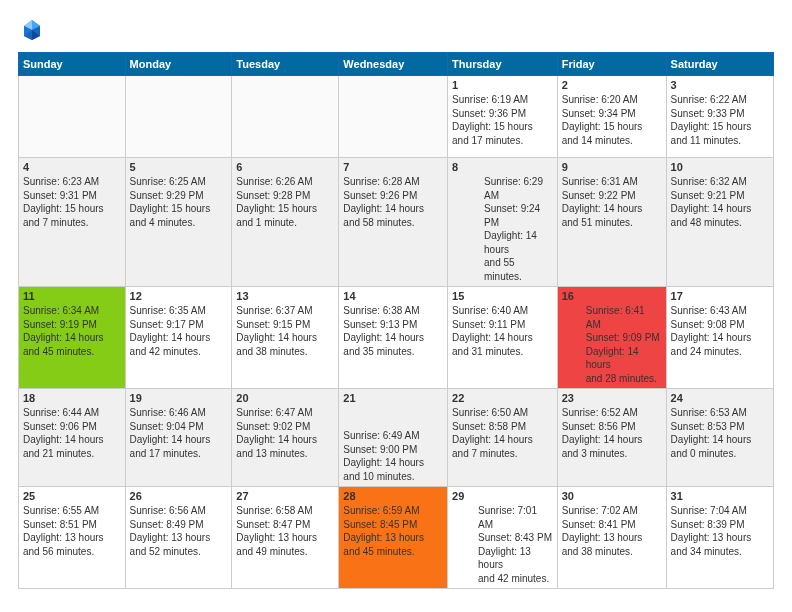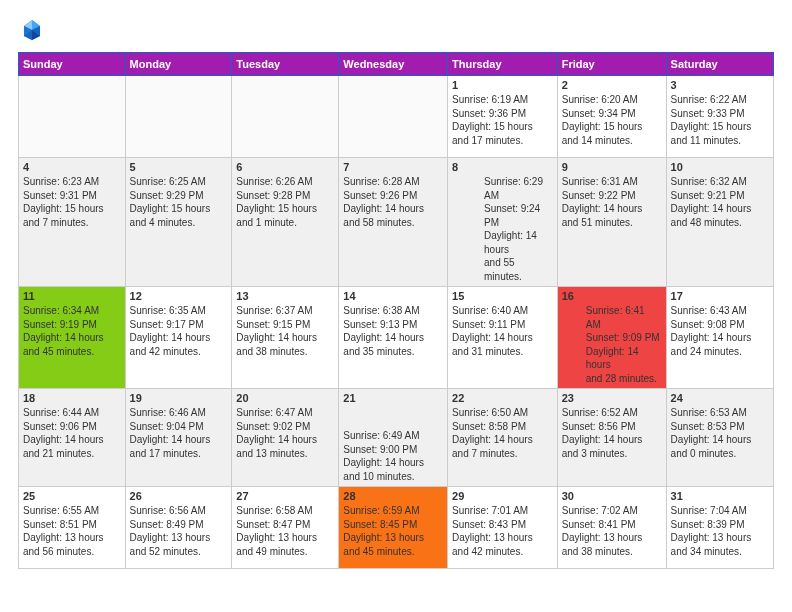--- a/index.html
+++ b/index.html
@@ -94,21 +94,21 @@
       color: #333;
       line-height: 1.35;
     }
     tr:nth-child(odd) td {
       background: #fff;
     }
     tr:nth-child(even) td {
       background: #f2f2f2;
     }
     .calendar thead tr th {
-      background: #a21caf;
+      background: #0369a1;
     }
   </style>
 </head>
 <body>
 
 <div class="page">
   <div class="header">
     <div class="logo">
       <svg class="logo-icon" viewBox="0 0 28 28">
         <path d="M14 4 L22 10 L22 20 L14 24 L6 20 L6 10 Z" fill="#1565c0" opacity="0.85"></path>
@@ -347,21 +347,21 @@
           </td>
           <td style="background: #f97316;">
             <div class="day-num">28</div>
             <div class="day-info" style="white-space: pre-line;">Sunrise: 6:59 AM
 Sunset: 8:45 PM
 Daylight: 13 hours
 and 45 minutes.</div>
           </td>
           <td style="background: rgb(255, 255, 255);">
             <div class="day-num">29</div>
-            <div class="day-info" style="white-space: pre-line;">Sunrise: 7:01 AM
+            <div class="day-info" style="white-space: pre-line; margin-left: 26px;">Sunrise: 7:01 AM
 Sunset: 8:43 PM
 Daylight: 13 hours
 and 42 minutes.</div>
           </td>
           <td style="background: rgb(255, 255, 255);">
             <div class="day-num">30</div>
             <div class="day-info" style="white-space: pre-line;">Sunrise: 7:02 AM
 Sunset: 8:41 PM
 Daylight: 13 hours
 and 38 minutes.</div>

